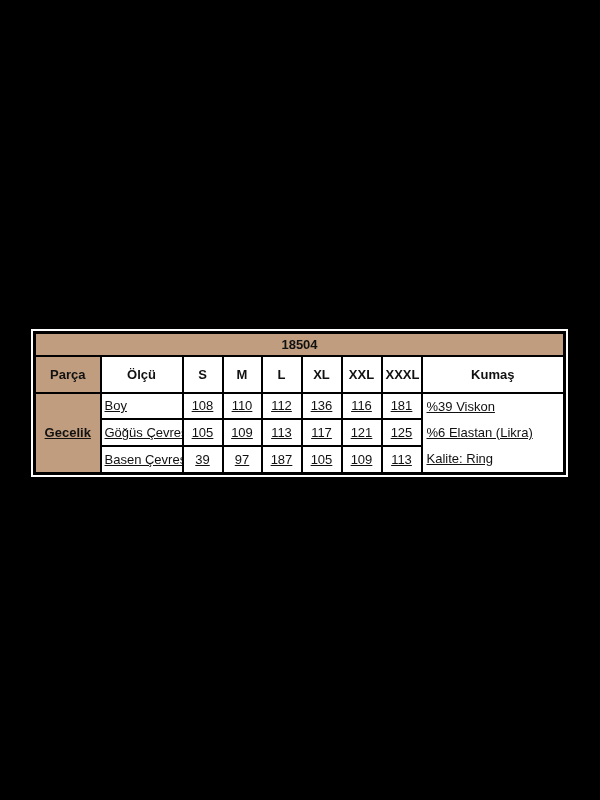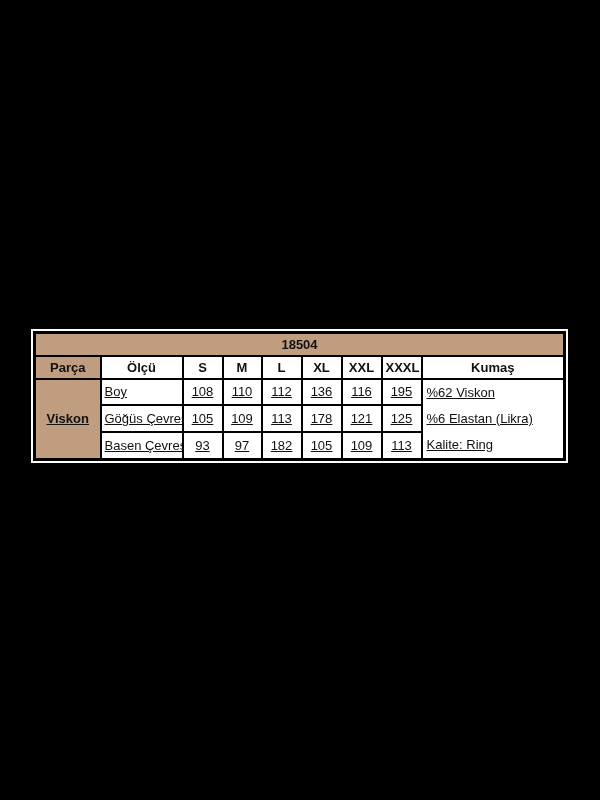--- a/index.html
+++ b/index.html
@@ -35,21 +35,21 @@
   }
   td {
     border: 2px solid var(--line);
     font-size: 13px;
     color: var(--ink);
     padding: 0 3px;
     overflow: hidden;
     white-space: nowrap;
   }
   .title-row td { height: 23px; }
-  .header-row td { height: 23px; }
+  .header-row td { height: 37px; }
   .data-row td { height: 26px; text-decoration: underline; }
   .tan { background: var(--tan); }
   .bold { font-weight: bold; }
   .center { text-align: center; }
   .left { text-align: left; }
   .num { text-align: center; }
   td.fabric {
     vertical-align: middle;
     padding: 0;
   }
@@ -86,47 +86,47 @@
         <td class="bold center">Ölçü</td>
         <td class="bold center">S</td>
         <td class="bold center">M</td>
         <td class="bold center">L</td>
         <td class="bold center">XL</td>
         <td class="bold center">XXL</td>
         <td class="bold center">XXXL</td>
         <td class="bold center">Kumaş</td>
       </tr>
       <tr class="data-row">
-        <td rowspan="3" class="tan bold center">Viskon</td>
+        <td rowspan="3" class="tan bold center">Gecelik</td>
         <td class="left">Boy</td>
         <td class="num">108</td>
         <td class="num">110</td>
         <td class="num">112</td>
         <td class="num">136</td>
         <td class="num">116</td>
-        <td class="num">195</td>
+        <td class="num">181</td>
         <td rowspan="3" class="fabric">
-          <div class="fabric-line">%62 Viskon</div>
+          <div class="fabric-line">%39 Viskon</div>
           <div class="fabric-line">%6 Elastan (Likra)</div>
           <div class="fabric-line">Kalite: Ring</div>
         </td>
       </tr>
       <tr class="data-row">
         <td class="left">Göğüs Çevresi</td>
         <td class="num">105</td>
         <td class="num">109</td>
         <td class="num">113</td>
-        <td class="num">178</td>
+        <td class="num">117</td>
         <td class="num">121</td>
         <td class="num">125</td>
       </tr>
       <tr class="data-row">
         <td class="left">Basen Çevresi</td>
-        <td class="num">93</td>
+        <td class="num">39</td>
         <td class="num">97</td>
-        <td class="num">182</td>
+        <td class="num">187</td>
         <td class="num">105</td>
         <td class="num">109</td>
         <td class="num">113</td>
       </tr>
     </tbody>
   </table>
 </div>
 
 </body></html>

